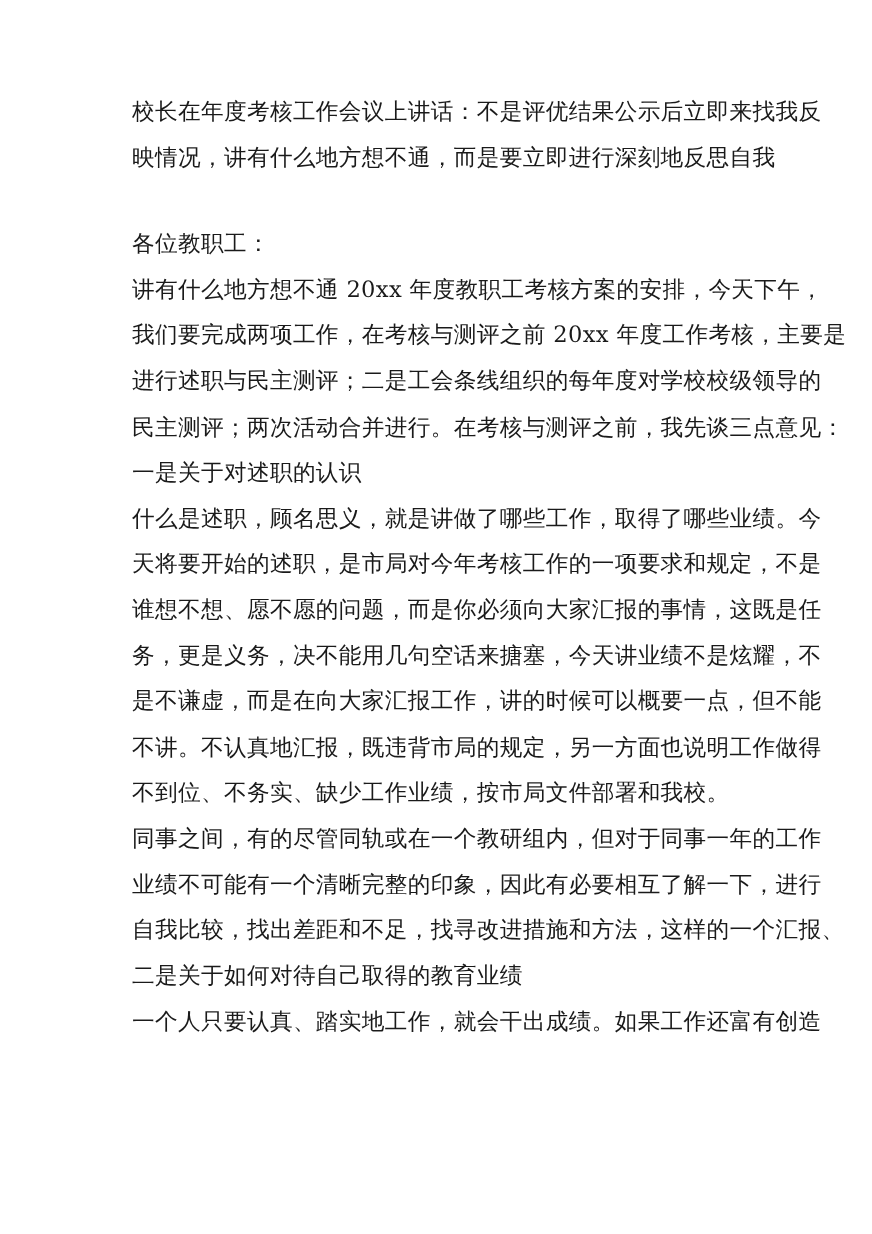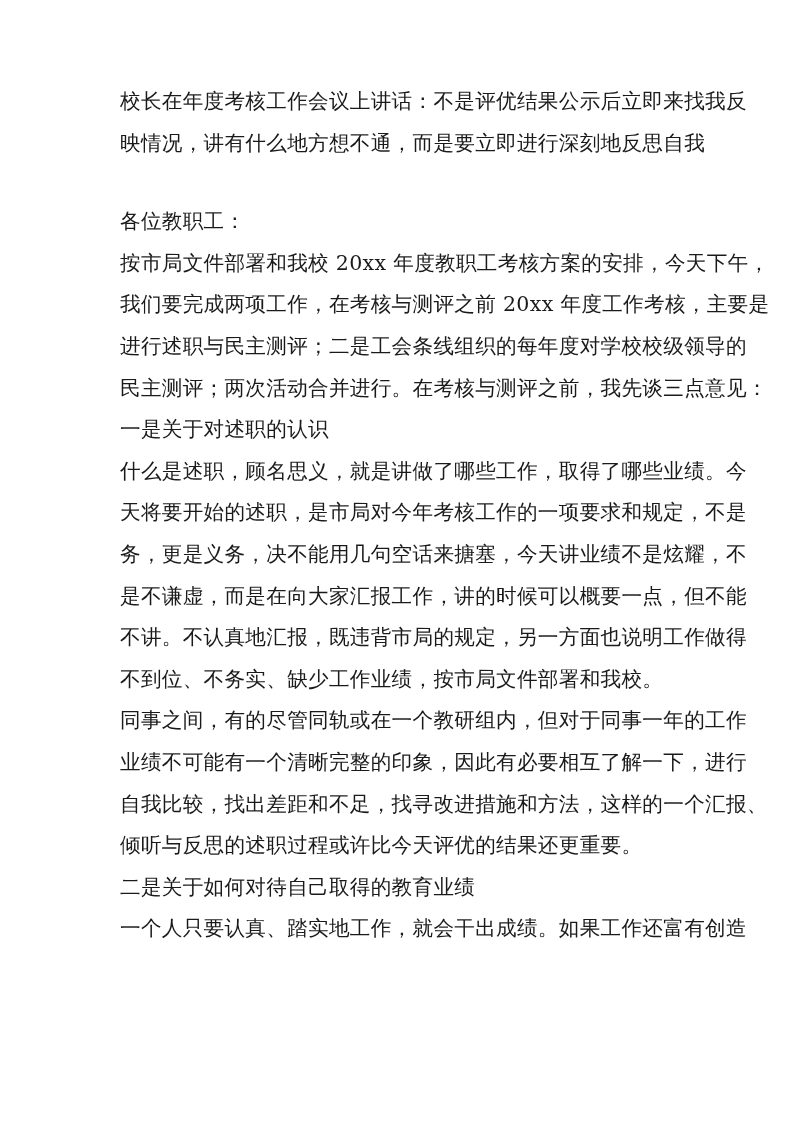--- a/index.html
+++ b/index.html
@@ -33,30 +33,30 @@
     }
   </style>
 </head>
 <body>
 
 <div class="page">
   <div class="line">校长在年度考核工作会议上讲话：不是评优结果公示后立即来找我反</div>
   <div class="line">映情况，讲有什么地方想不通，而是要立即进行深刻地反思自我</div>
   <div class="gap"></div>
   <div class="line">各位教职工：</div>
-  <div class="line">按市局文件部署和我校 20xx 年度教职工考核方案的安排，今天下午，</div>
+  <div class="line">讲有什么地方想不通 20xx 年度教职工考核方案的安排，今天下午，</div>
   <div class="line">我们要完成两项工作，在考核与测评之前 20xx 年度工作考核，主要是</div>
   <div class="line">进行述职与民主测评；二是工会条线组织的每年度对学校校级领导的</div>
   <div class="line">民主测评；两次活动合并进行。在考核与测评之前，我先谈三点意见：</div>
   <div class="line">一是关于对述职的认识</div>
   <div class="line">什么是述职，顾名思义，就是讲做了哪些工作，取得了哪些业绩。今</div>
   <div class="line">天将要开始的述职，是市局对今年考核工作的一项要求和规定，不是</div>
+  <div class="line">谁想不想、愿不愿的问题，而是你必须向大家汇报的事情，这既是任</div>
   <div class="line">务，更是义务，决不能用几句空话来搪塞，今天讲业绩不是炫耀，不</div>
   <div class="line">是不谦虚，而是在向大家汇报工作，讲的时候可以概要一点，但不能</div>
   <div class="line">不讲。不认真地汇报，既违背市局的规定，另一方面也说明工作做得</div>
   <div class="line">不到位、不务实、缺少工作业绩，按市局文件部署和我校。</div>
   <div class="line">同事之间，有的尽管同轨或在一个教研组内，但对于同事一年的工作</div>
   <div class="line">业绩不可能有一个清晰完整的印象，因此有必要相互了解一下，进行</div>
   <div class="line">自我比较，找出差距和不足，找寻改进措施和方法，这样的一个汇报、</div>
-  <div class="line">倾听与反思的述职过程或许比今天评优的结果还更重要。</div>
   <div class="line">二是关于如何对待自己取得的教育业绩</div>
   <div class="line">一个人只要认真、踏实地工作，就会干出成绩。如果工作还富有创造</div>
 </div>
 
 </body></html>

